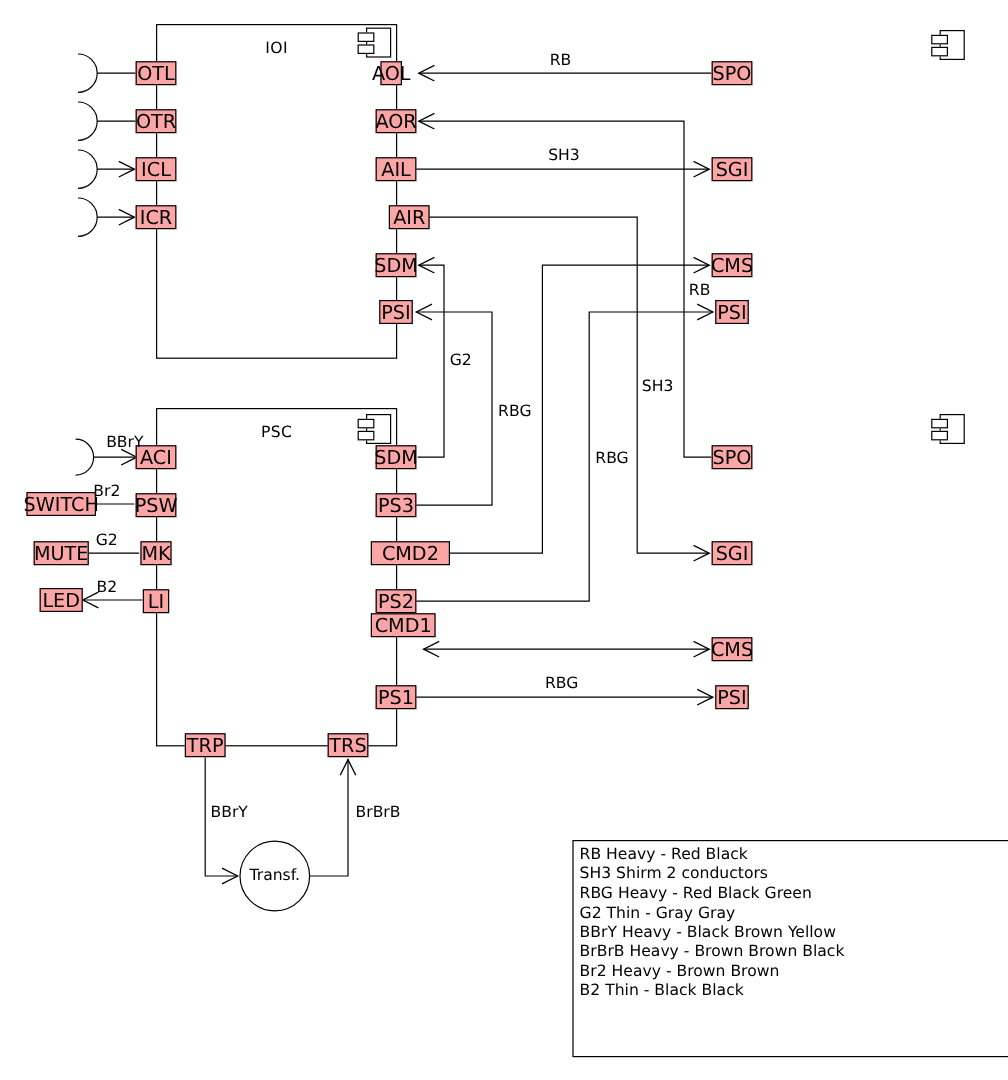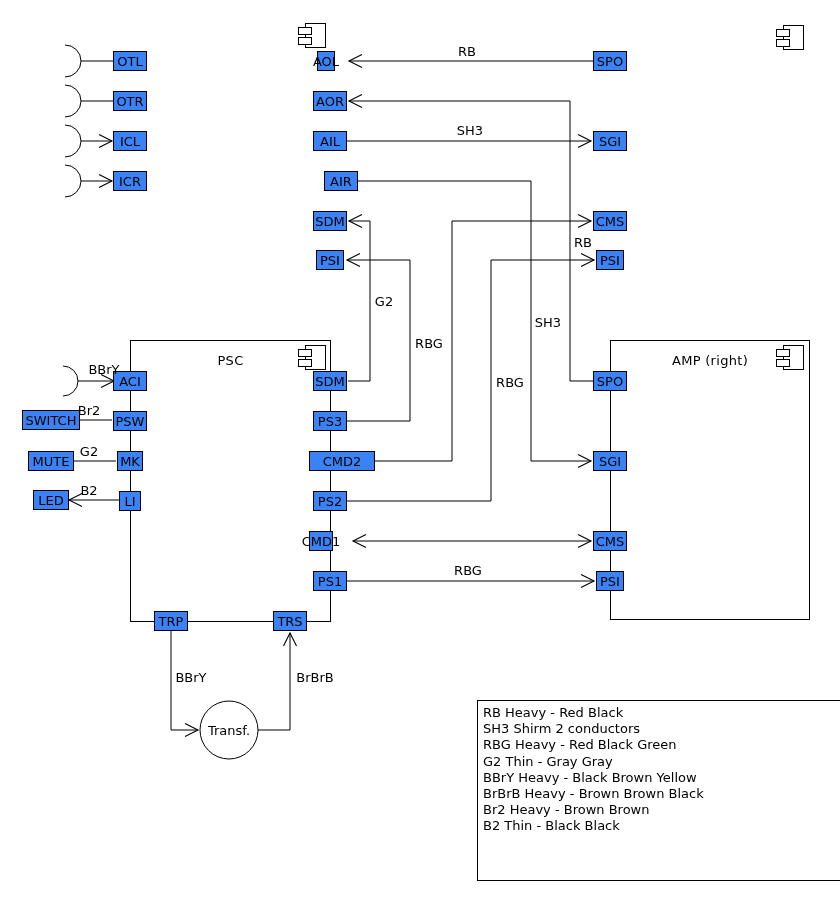--- a/index.html
+++ b/index.html
@@ -6,23 +6,23 @@
   body { font-family:"DejaVu Sans","Liberation Sans",sans-serif; color:#000; }
   .stage { position:relative; width:840px; height:900px; background:#fff; overflow:hidden; }
   svg.wires { position:absolute; left:0; top:0; }
   .bigbox { position:absolute; border:1px solid #000; background:transparent; box-sizing:border-box; }
   .bigbox .title { position:absolute; left:0; right:0; top:12px; text-align:center;
                    font-size:13px; letter-spacing:0.3px; }
   .comp-icon { position:absolute; width:21px; height:25px; border:1px solid #000; background:#fff; box-sizing:border-box; }
   .comp-icon .ctab { position:absolute; left:-8px; width:14px; height:8px; border:1px solid #000; background:#fff; box-sizing:border-box; }
   .comp-icon .t1 { top:3px; }
   .comp-icon .t2 { top:13px; }
-  .port, .ext { position:absolute; height:20px; border:1px solid #000; background:#3b82f6;
+  .port, .ext { position:absolute; height:20px; border:1px solid #000; background:#fca5a5;
                 box-sizing:border-box; display:flex; align-items:center; justify-content:center;
-                font-size:13px; white-space:nowrap; }
+                font-size:16px; white-space:nowrap; }
   .wlabel { position:absolute; transform:translate(-50%,-50%); font-size:13px; white-space:nowrap; }
   .legend { position:absolute; left:477px; top:700px; width:369px; height:181px;
             border:1px solid #000; box-sizing:border-box; padding:4px 0 0 5px;
             font-size:13px; line-height:16.2px; }
   .transf-label { position:absolute; left:229px; top:730px; transform:translate(-50%,-50%); font-size:13px; }
 </style>
 </head>
 <body>
 
 <div class="stage">
@@ -61,25 +61,25 @@
       <line x1="80" y1="420" x2="112" y2="420"></line>
       <line x1="74" y1="461" x2="116" y2="461"></line>
       <line x1="119" y1="500" x2="69" y2="500" marker-end="url(#ah)"></line>
 
       <polyline points="171,631 171,730 198,730" marker-end="url(#ah)"></polyline>
       <polyline points="258,730 290,730 290,633" marker-end="url(#ah)"></polyline>
       <circle cx="229" cy="730" r="29" fill="#fff"></circle>
     </g>
   </svg>
 
+  <div class="bigbox" style="left:130px;top:20px;width:201px;height:279px">
+    <div class="title">IOI</div>
+  </div>
   <div class="bigbox" style="left:130px;top:340px;width:201px;height:282px">
     <div class="title">PSC</div>
-  </div>
-  <div class="bigbox" style="left:610px;top:340px;width:200px;height:280px">
-    <div class="title">AMP (right)</div>
   </div>
 
   <div class="comp-icon" style="left:305px;top:23px">
       <span class="ctab t1"></span>
       <span class="ctab t2"></span>
     </div>
   <div class="comp-icon" style="left:783px;top:25px">
       <span class="ctab t1"></span>
       <span class="ctab t2"></span>
     </div>
@@ -109,21 +109,21 @@
   <div class="port" style="left:596px;top:250px;width:28px">PSI</div>
 
   <div class="port" style="left:113px;top:371px;width:34px">ACI</div>
   <div class="port" style="left:113px;top:411px;width:34px">PSW</div>
   <div class="port" style="left:117px;top:451px;width:26px">MK</div>
   <div class="port" style="left:119px;top:491px;width:22px">LI</div>
   <div class="port" style="left:313px;top:371px;width:34px">SDM</div>
   <div class="port" style="left:313px;top:411px;width:34px">PS3</div>
   <div class="port" style="left:309px;top:451px;width:66px">CMD2</div>
   <div class="port" style="left:313px;top:491px;width:34px">PS2</div>
-  <div class="port" style="left:309px;top:531px;width:24px">CMD1</div>
+  <div class="port" style="left:309px;top:511px;width:54px">CMD1</div>
   <div class="port" style="left:313px;top:571px;width:34px">PS1</div>
   <div class="port" style="left:154px;top:611px;width:34px">TRP</div>
   <div class="port" style="left:273px;top:611px;width:34px">TRS</div>
 
   <div class="port" style="left:593px;top:371px;width:34px">SPO</div>
   <div class="port" style="left:593px;top:451px;width:34px">SGI</div>
   <div class="port" style="left:593px;top:531px;width:34px">CMS</div>
   <div class="port" style="left:596px;top:571px;width:28px">PSI</div>
 
   <div class="ext" style="left:22px;top:410px;width:58px">SWITCH</div>

